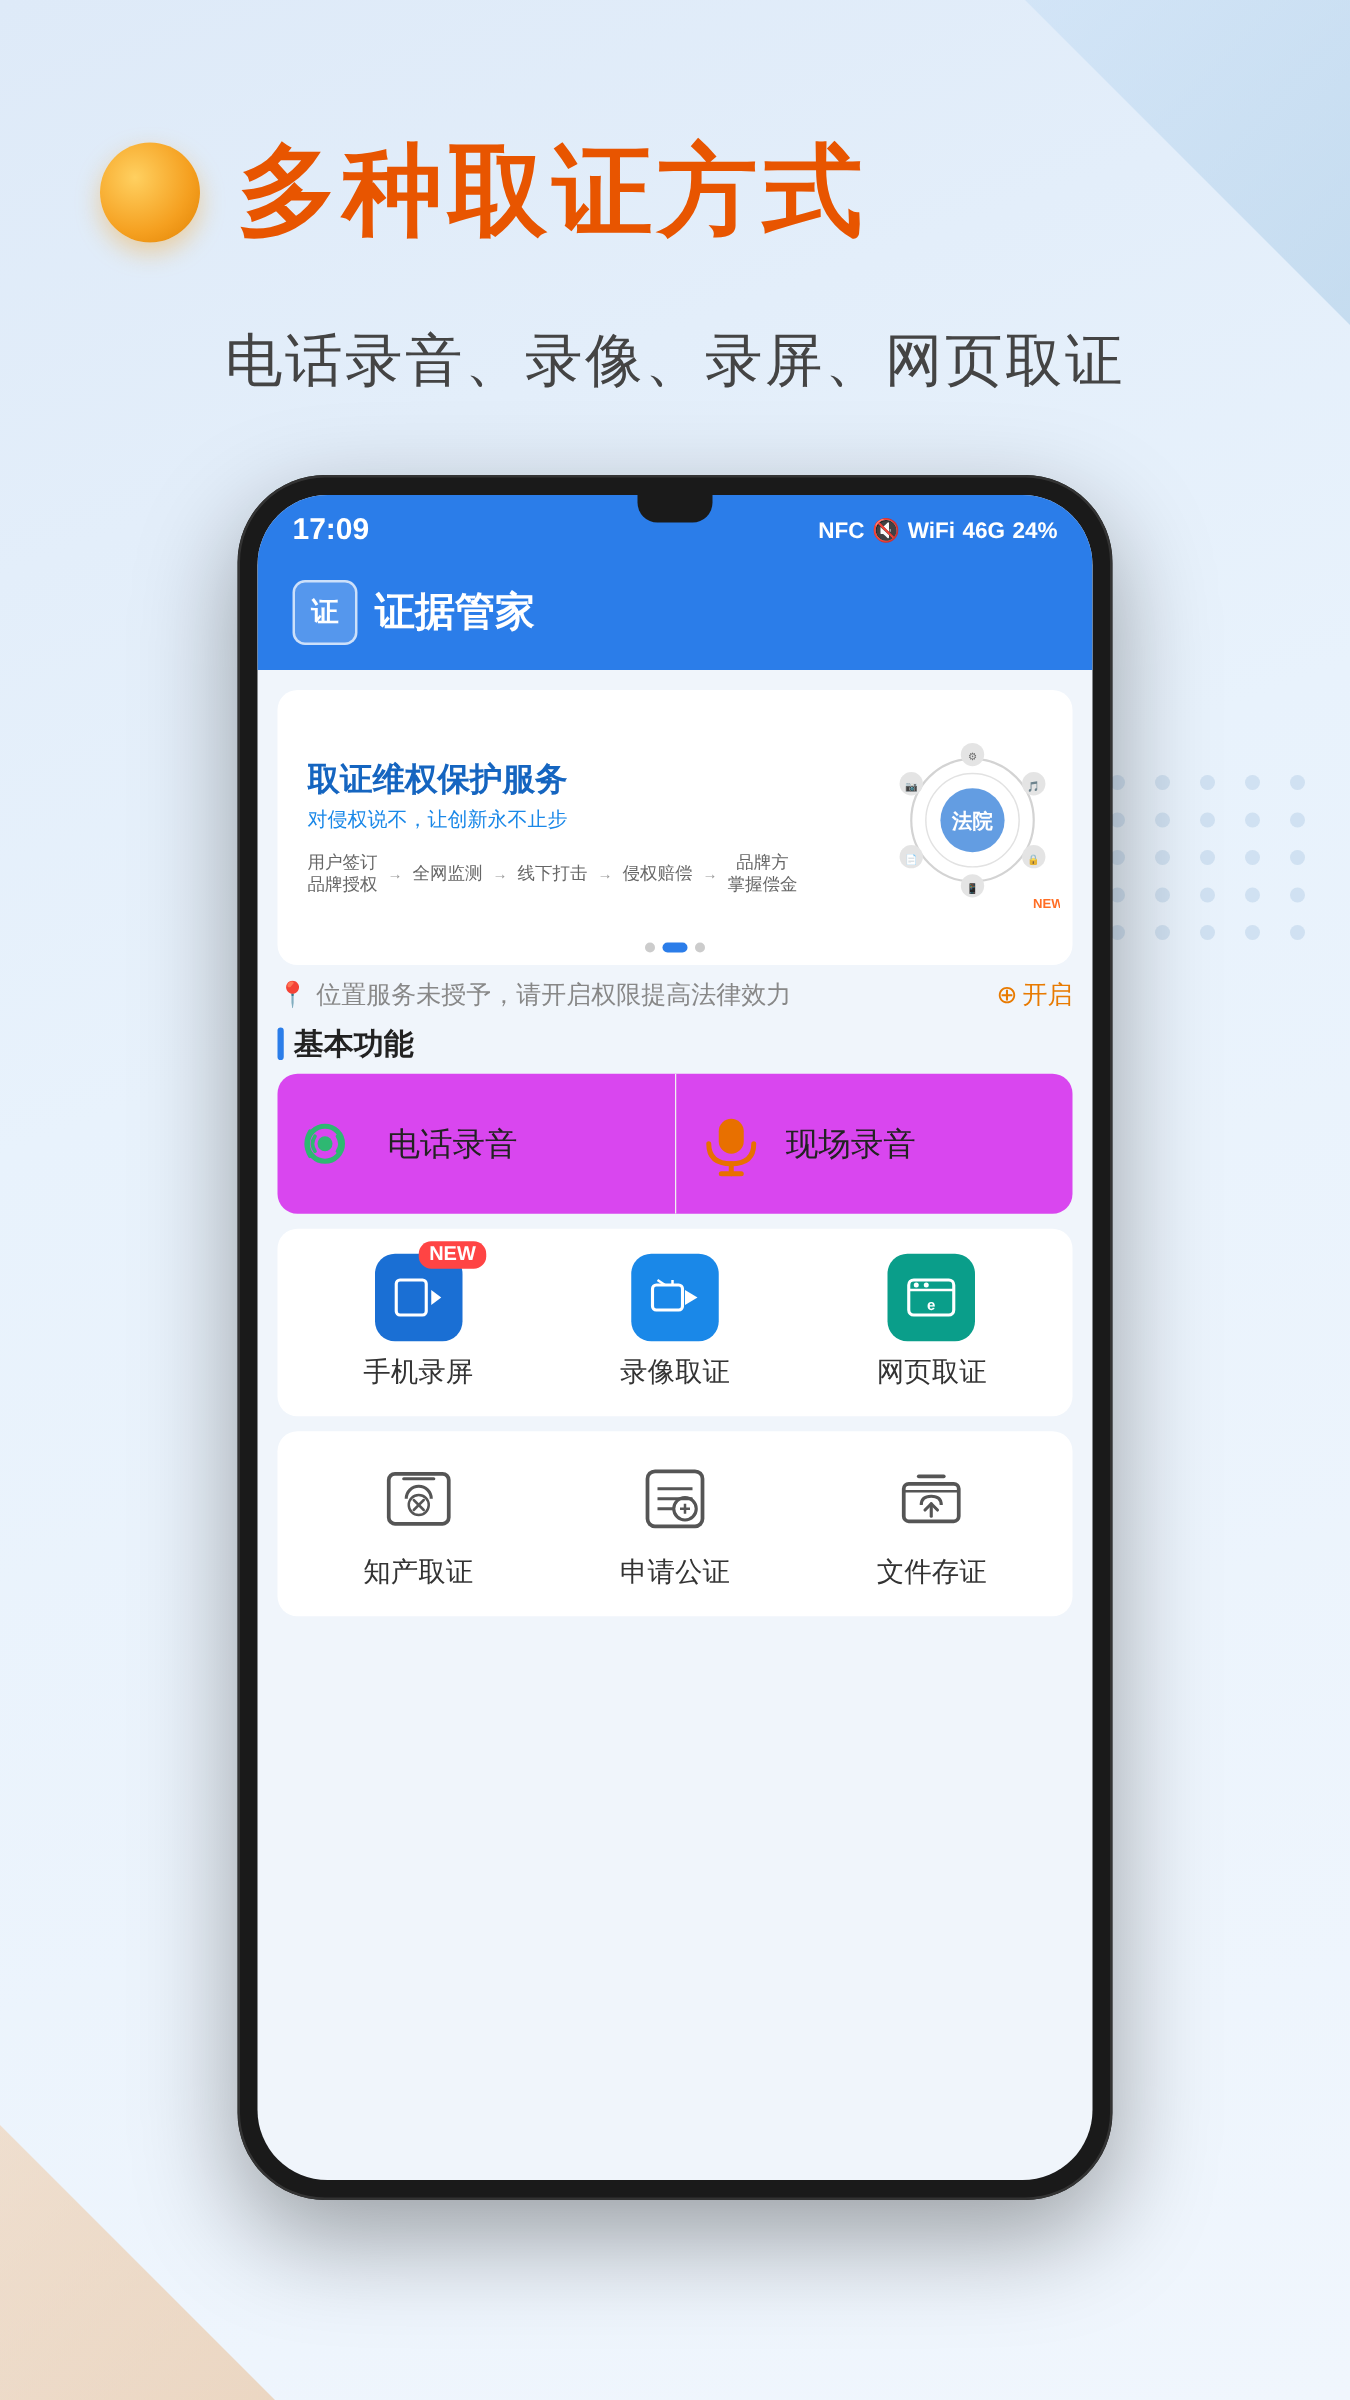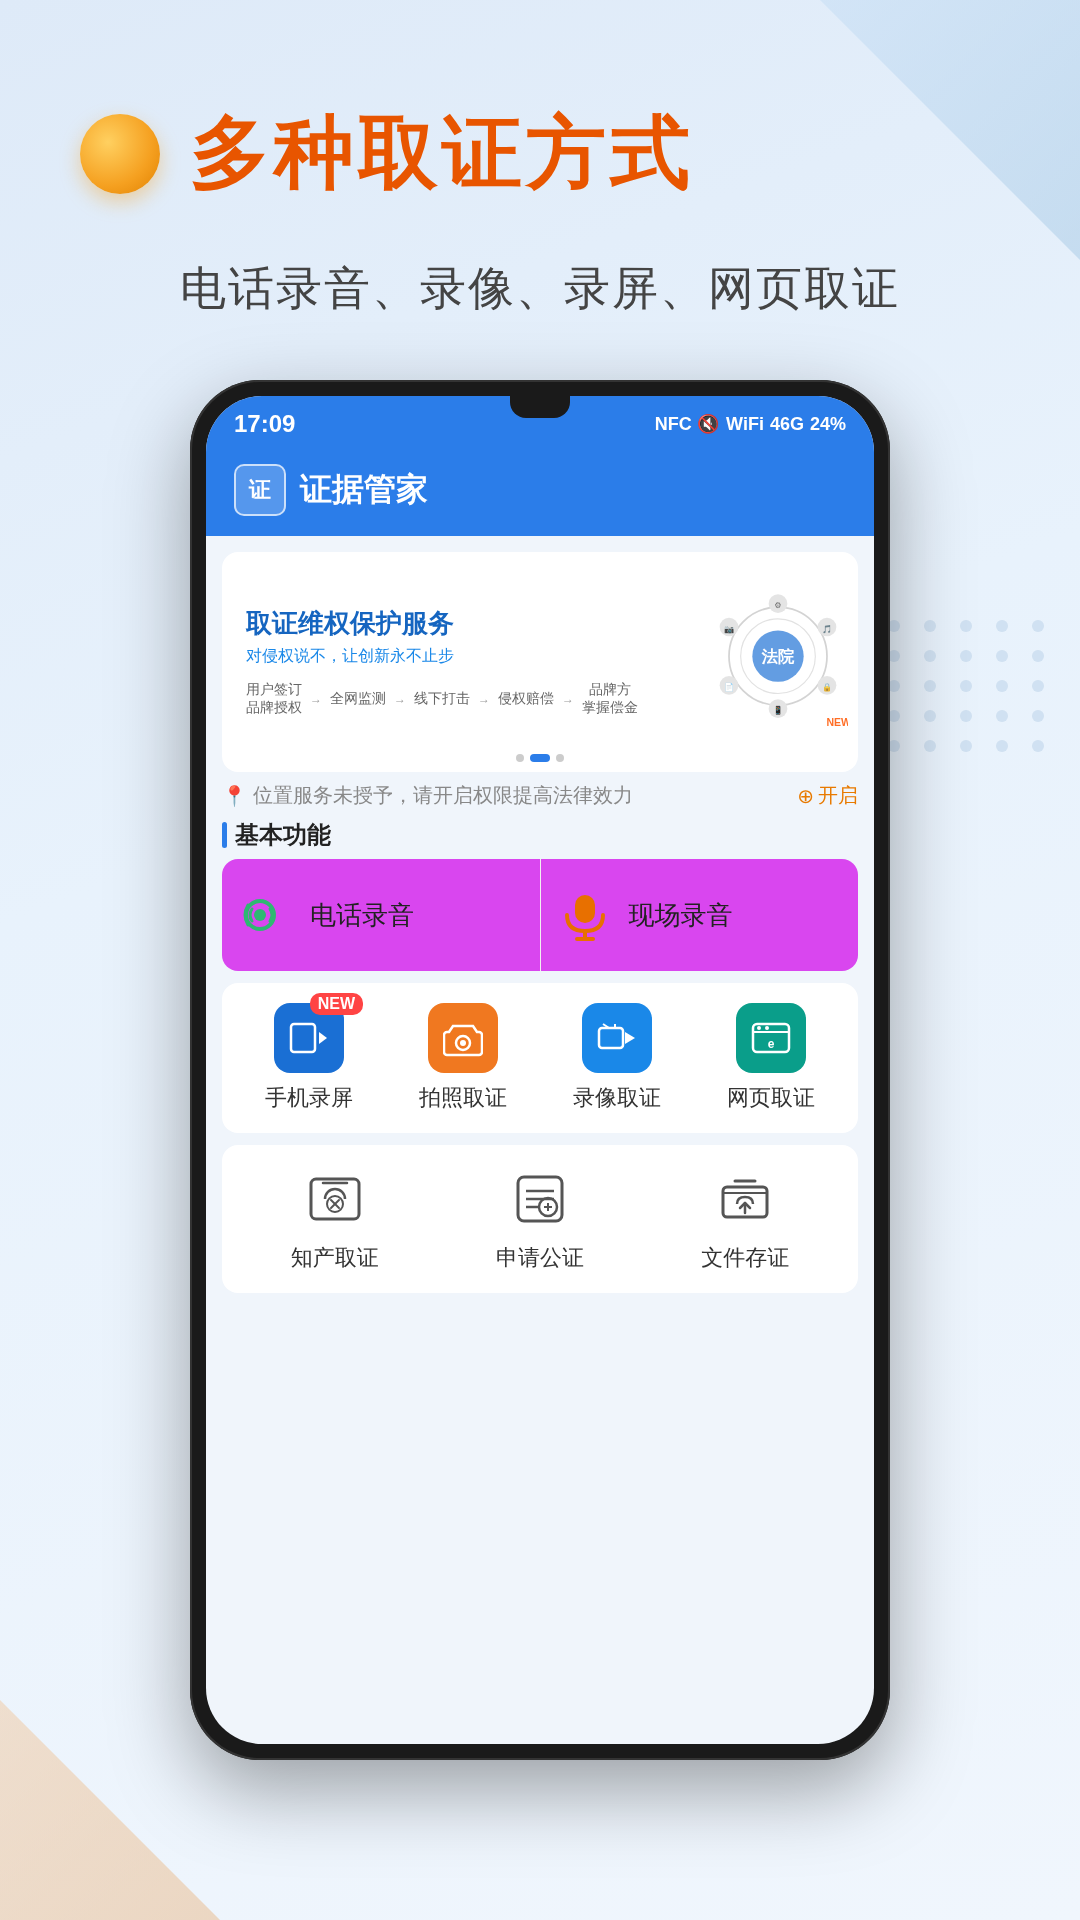--- a/index.html
+++ b/index.html
@@ -500,30 +500,20 @@
             <div class="new-badge">NEW</div>
             <div class="func-icon-grid blue">
               <svg viewBox="0 0 40 40" width="40" height="40" fill="white">
                 <rect x="2" y="6" width="24" height="28" rx="3" fill="none" stroke="white" stroke-width="2.5"></rect>
                 <polygon points="30,14 38,20 30,26" fill="white"></polygon>
               </svg>
             </div>
             <span class="func-label-grid">手机录屏</span>
           </div>
 
-          <div class="func-item-grid">
-            <div class="func-icon-grid orange">
-              <svg viewBox="0 0 40 40" width="40" height="40" fill="white">
-                <path d="M6 14 L10 8 L30 8 L34 14 L36 14 A3 3 0 0 1 39 17 L39 34 A3 3 0 0 1 36 37 L4 37 A3 3 0 0 1 1 34 L1 17 A3 3 0 0 1 4 14 Z" fill="none" stroke="white" stroke-width="2.5"></path>
-                <circle cx="20" cy="25" r="7" fill="none" stroke="white" stroke-width="2.5"></circle>
-                <circle cx="20" cy="25" r="3" fill="white"></circle>
-              </svg>
-            </div>
-            <span class="func-label-grid">拍照取证</span>
-          </div>
 
           <div class="func-item-grid">
             <div class="func-icon-grid blue2">
               <svg viewBox="0 0 40 40" width="40" height="40" fill="white">
                 <rect x="2" y="10" width="24" height="20" rx="3" fill="none" stroke="white" stroke-width="2.5"></rect>
                 <polygon points="28,14 38,20 28,26" fill="white"></polygon>
                 <line x1="6" y1="6" x2="12" y2="10" stroke="white" stroke-width="2"></line>
                 <line x1="18" y1="6" x2="18" y2="10" stroke="white" stroke-width="2"></line>
               </svg>
             </div>

